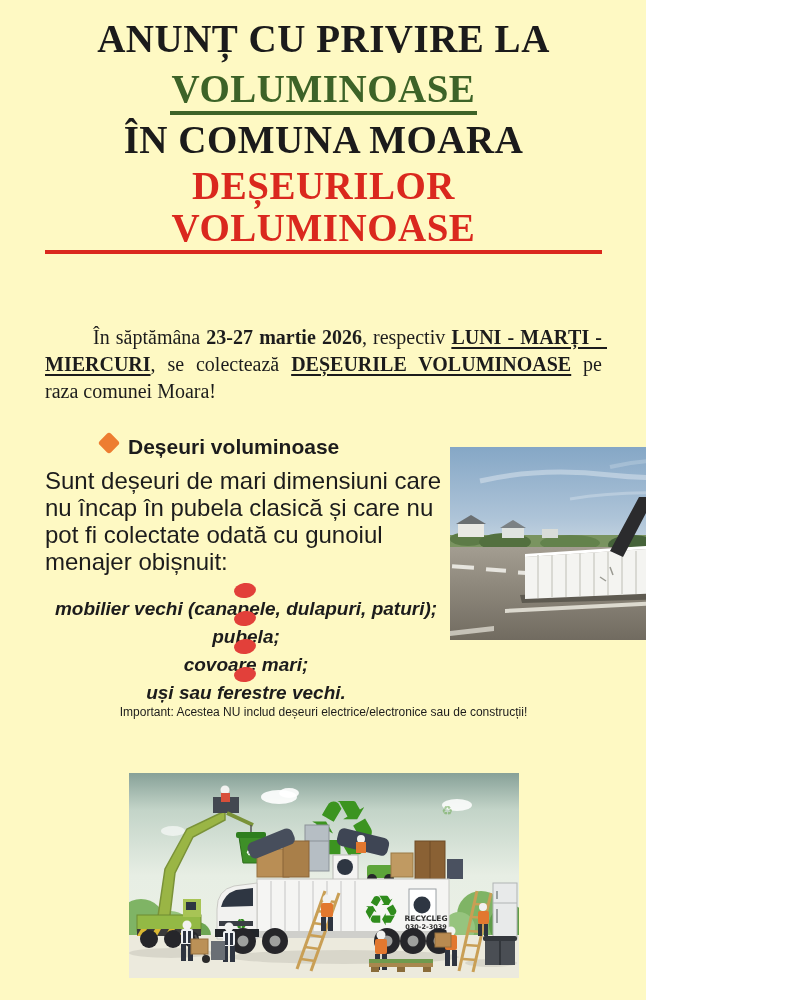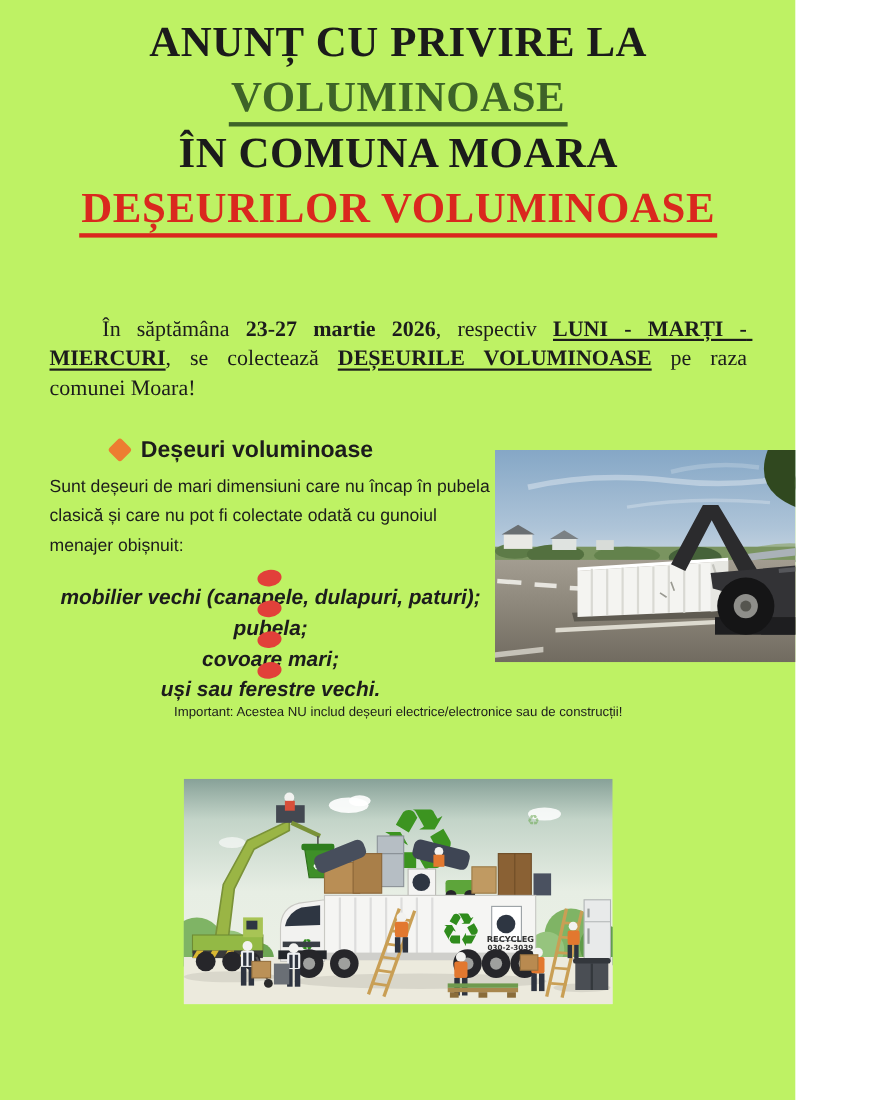--- a/index.html
+++ b/index.html
@@ -3,21 +3,21 @@
 <meta charset="utf-8">
 <style>
   :root{
     --title-black:#1b1b1b; --title-green:#3d6328; --title-red:#da281e;
     --diamond-orange:#ed7d31; --bullet-red:#e2403a; --exclamation-red:#e02b20;
     --text:#1c1c1c;
   }
   *{box-sizing:border-box;}
   html,body{margin:0;padding:0;background:#ffffff;}
   body{width:811px;height:1000px;font-family:"Liberation Sans","DejaVu Sans",sans-serif;color:var(--text);}
-  .page{position:relative;width:723px;height:1000px;overflow:hidden;padding:14px 44px 0 45px;background:#bef264;}
+  .page{position:relative;width:646px;height:1000px;overflow:hidden;padding:14px 44px 0 45px;background:#fef9c3;}
 
   
   .title{text-align:center;font-family:"Liberation Serif","DejaVu Serif",serif;font-weight:bold;
          font-size:39px;line-height:50px;letter-spacing:.5px;color:var(--title-black);}
   .t-line .u{display:inline-block;border-bottom:4px solid currentColor;padding:0 2px 1px;line-height:42px;}
   .t2{color:var(--title-green);}
   .t3{color:var(--title-red);}
 
   
   .intro{margin:70px 0 0;font-size:20px;line-height:27px;text-align:justify;text-indent:48px;font-family:Liberation Serif, serif;}
@@ -25,24 +25,24 @@
   .seg{white-space:pre-wrap;}
   .s-b{font-weight:700;}
   .s-bu{font-weight:700;text-decoration:underline;text-decoration-thickness:2px;text-underline-offset:3px;}
   .s-bi{font-weight:700;font-style:italic;}
   .s-i{font-style:italic;}
   .s-excl{color:var(--exclamation-red);font-weight:700;font-style:italic;font-size:27px;line-height:1;padding-right:4px;}
 
   
   .columns{display:flex;margin-top:30px;}
   .left-col{width:402px;flex:none;}
-  .sec-head{display:flex;align-items:center;gap:11px;padding-left:56px;height:24px;}
+  .sec-head{display:flex;align-items:flex-start;gap:11px;padding-left:56px;height:24px;}
   .diamond{width:16px;height:16px;background:var(--diamond-orange);border-radius:3px;transform:rotate(45deg);flex:none;}
   .sec-title{font-size:21px;font-weight:700;}
-  .desc{margin:8px 0 0;font-size:16px;line-height:27px;}
+  .desc{margin:8px 0 0;font-size:24px;line-height:27px;}
   .bullets{list-style:none;margin:8px 0 0;padding:0;}
   .bullets li{display:flex;align-items:center;font-size:19px;font-weight:700;font-style:italic;height:28px;flex-direction:column;}
   .bullet{width:22px;height:15px;background:var(--bullet-red);border-radius:50%;margin-right:3px;transform:rotate(-8deg);flex:none;}
   .photo-wrap{flex:none;margin-left:3px;margin-top:12px;width:310px;height:193px;}
 
   .important{margin:10px 0 0;text-align:center;font-size:12px;}
 
   .illo-wrap{margin:54px auto 0;width:390px;height:205px;}
   svg{display:block;}
 </style>

